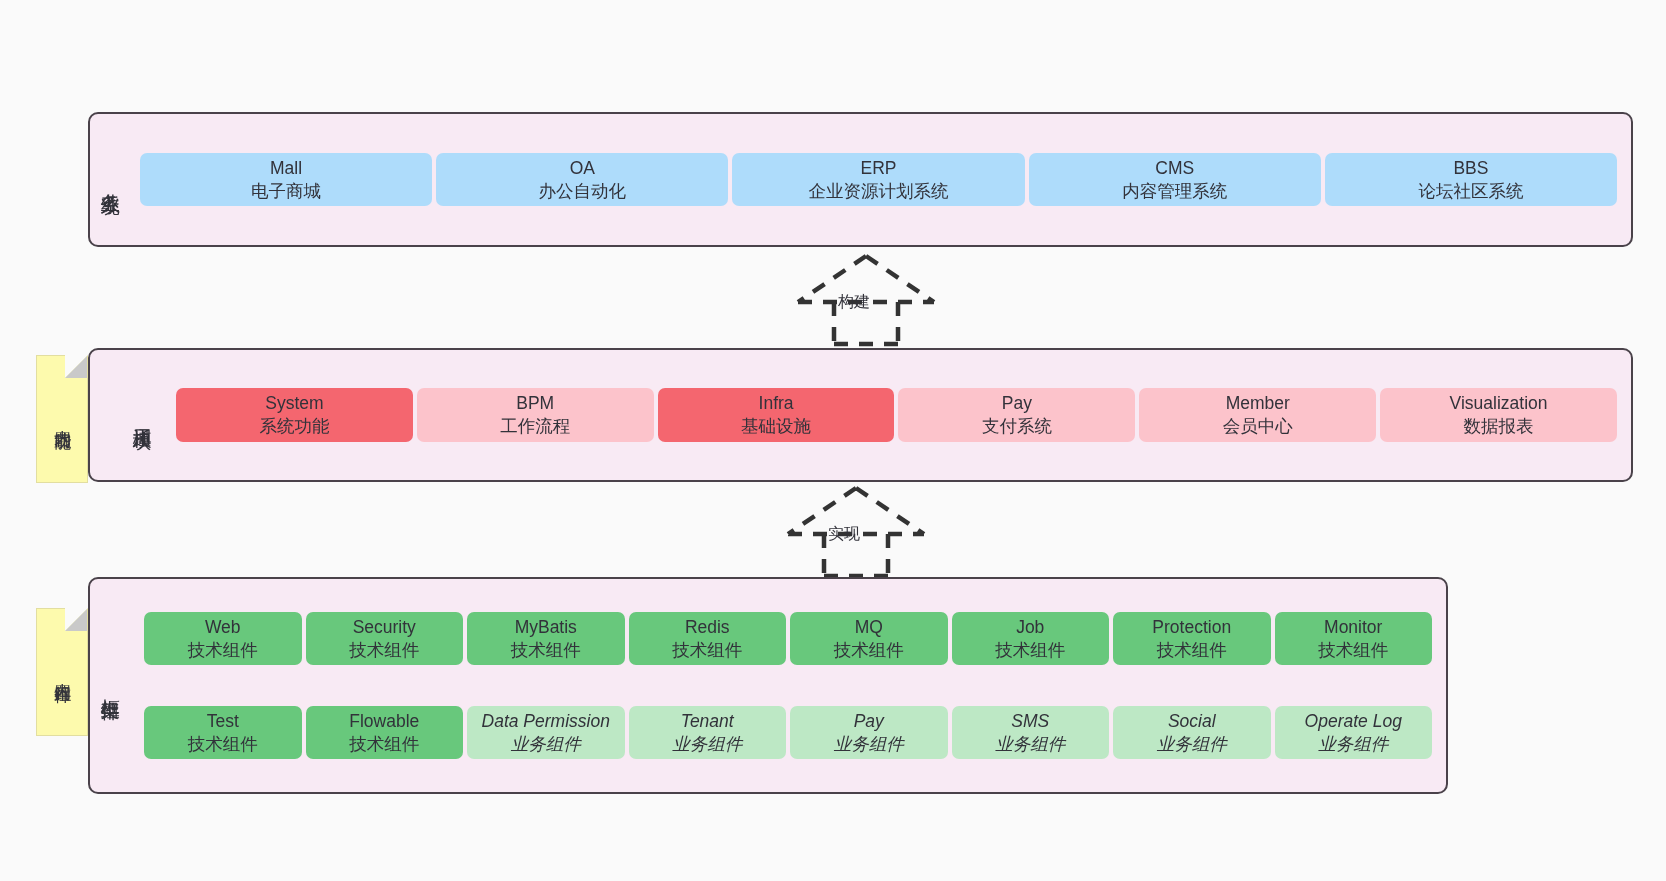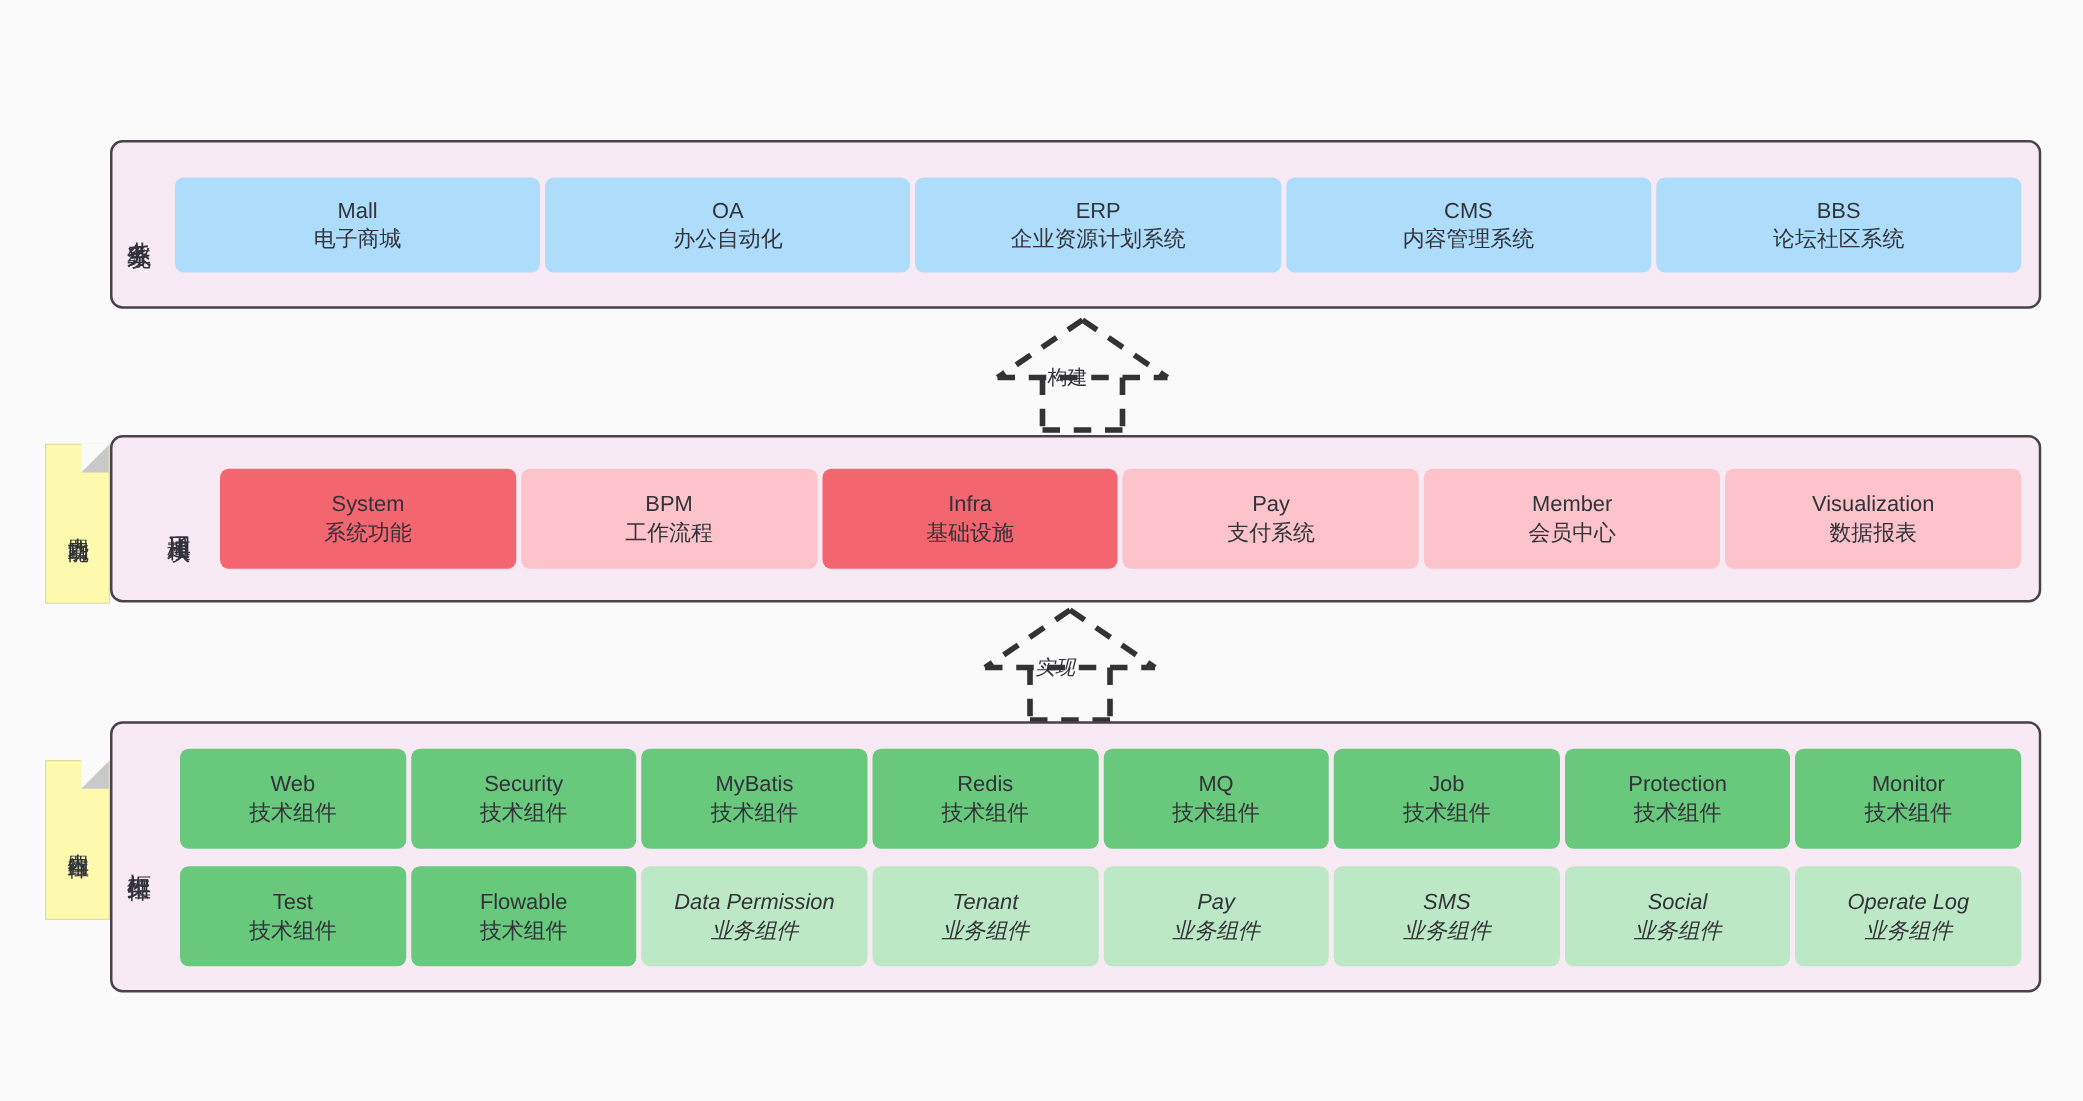--- a/index.html
+++ b/index.html
@@ -53,20 +53,21 @@
     display: flex;
     flex-direction: column;
     justify-content: center;
     gap: 14px;
     padding: 0 14px;
   }
   .card-row {
     display: flex;
     gap: 4px;
     flex: 0 0 auto;
+    align-items: center;
   }
 
   .card {
     flex: 1 1 0;
     border-radius: 7px;
     display: flex;
     flex-direction: column;
     align-items: center;
     justify-content: center;
     text-align: center;
@@ -88,21 +89,21 @@
   .c-lightgreen  { background: #bde8c5; font-style: italic; }
 
   
   #layer-business { left: 88px;  top: 112px; width: 1545px; height: 135px; }
   #layer-business .cards { padding: 0 14px 0 10px; }
   #layer-business .card-row { height: 76px; }
 
   #layer-common   { left: 88px;  top: 348px; width: 1545px; height: 134px; padding-left: 32px; }
   #layer-common .card-row { height: 80px; }
 
-  #layer-framework{ left: 88px;  top: 577px; width: 1545px; height: 217px; }
+  #layer-framework{ left: 88px;  top: 577px; width: 1360px; height: 217px; }
   #layer-framework .card-row { height: 80px; }
 
   
   .note {
     position: absolute;
     width: 52px;
     background: #fdfaad;
     border: 1px solid #e2deA0;
     box-sizing: border-box;
     display: flex;
@@ -149,21 +150,21 @@
     font-size: 16px;
     color: #32323a;
     background: transparent;
     white-space: nowrap;
     user-select: none;
   }
 
   #conn-build { left: 776px; top: 252px; width: 180px; height: 92px; }
   #conn-build .clabel { left: 62px; top: 40px; }
 
-  #conn-impl  { left: 766px; top: 484px; width: 180px; height: 92px; font-style: italic; }
+  #conn-impl  { left: 766px; top: 484px; width: 180px; height: 92px; }
   #conn-impl  .clabel { left: 62px; top: 40px; }
 </style>
 </head>
 <body>
 
 <div id="stage">
 
   <div class="layer" id="layer-business">
     <div class="layer-title">业务系统</div>
     <div class="cards">

